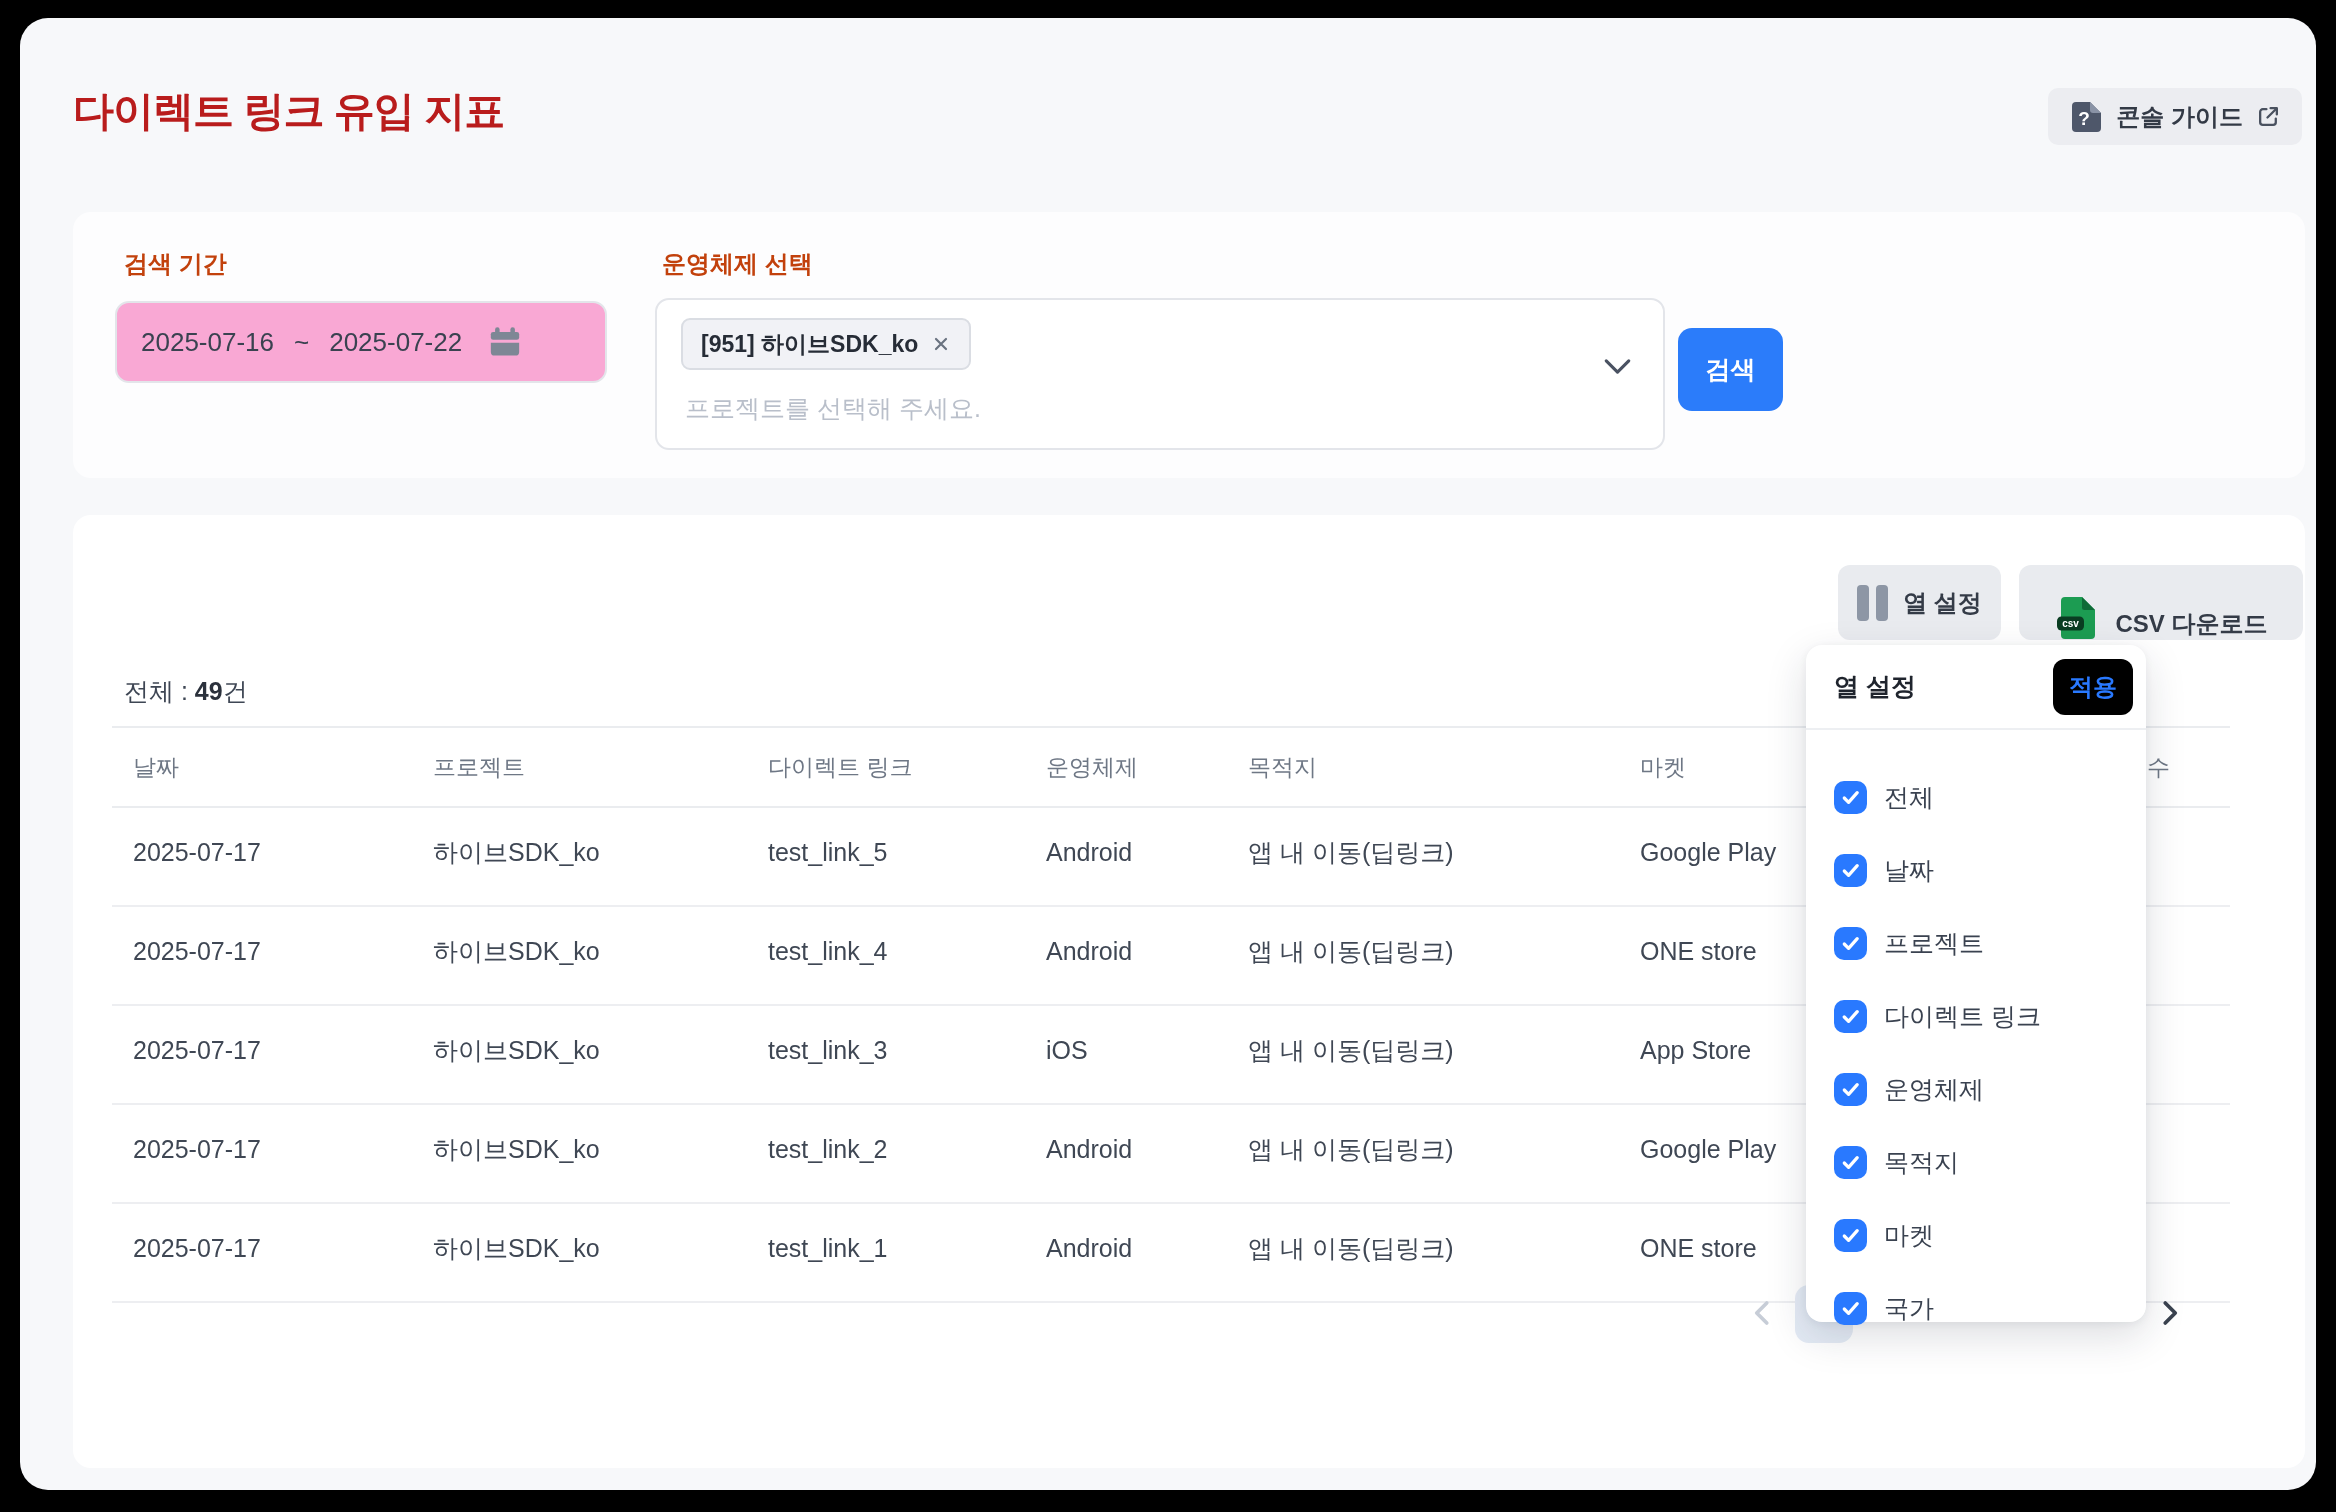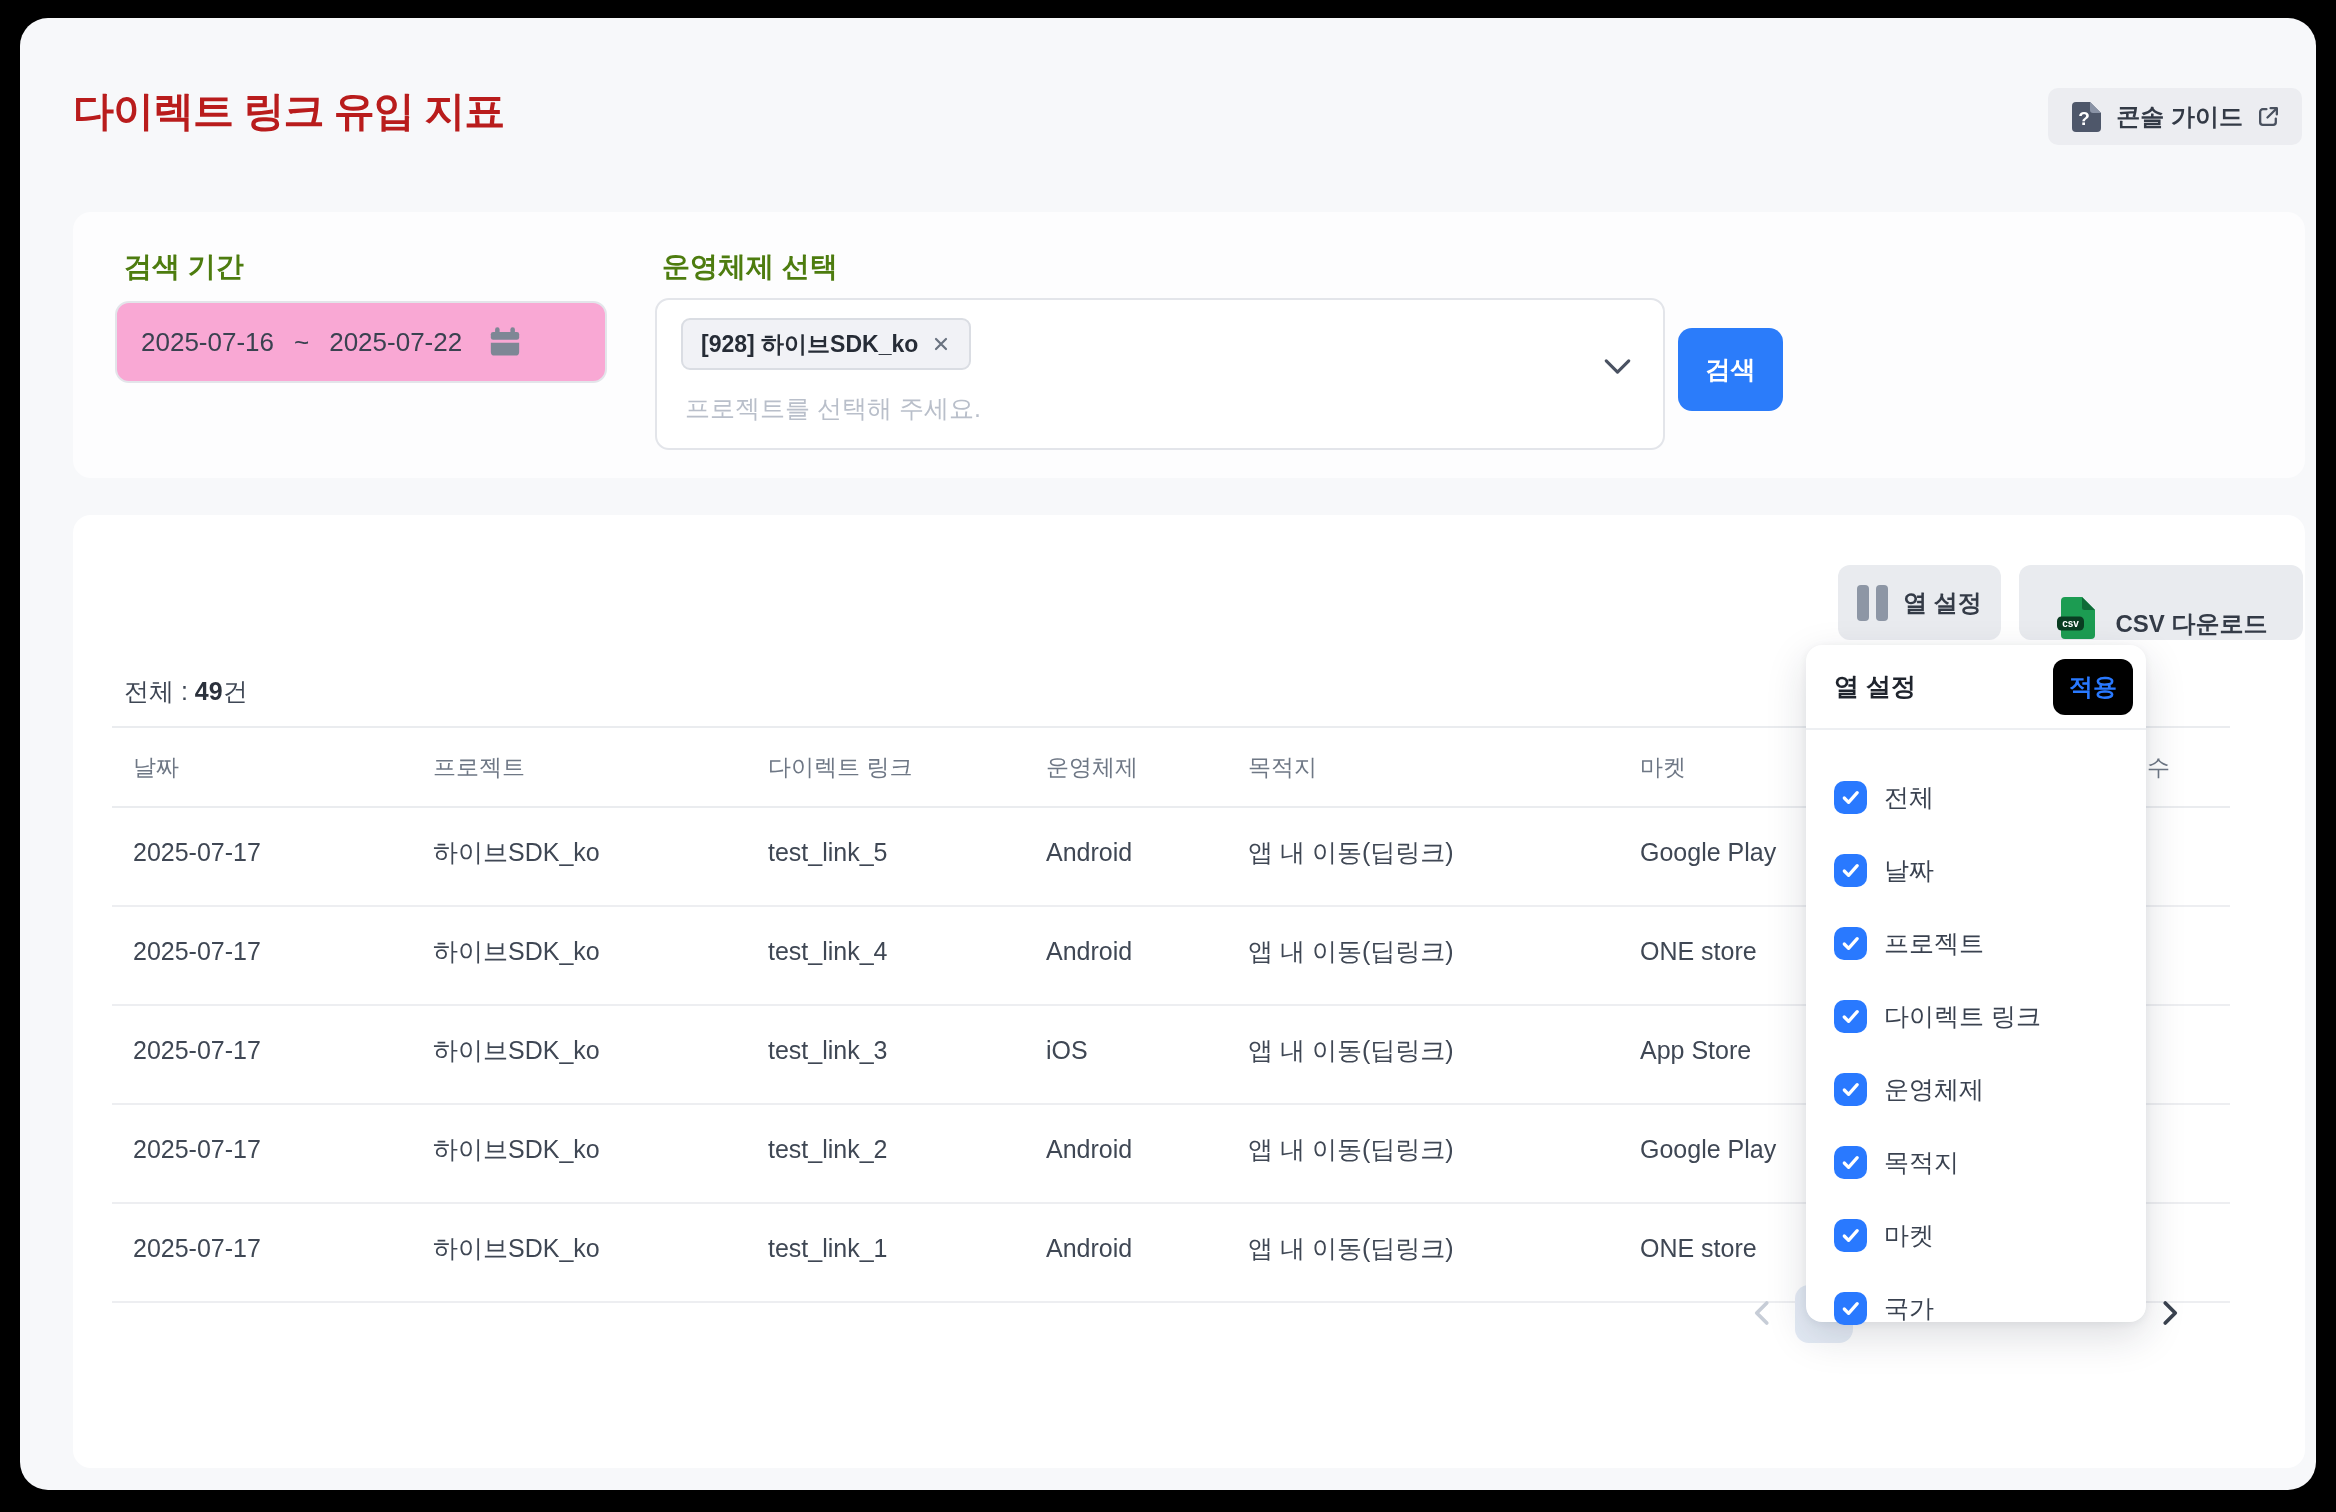--- a/index.html
+++ b/index.html
@@ -8,21 +8,21 @@
 
   
   .page-title{position:absolute;left:53px;top:66px;font-size:41px;font-weight:800;color:#b91c1c;letter-spacing:-1px;}
   .guide-btn{position:absolute;right:14px;top:70px;height:57px;padding:0 21px;border-radius:10px;background:#ECEDF1;display:flex;align-items:center;gap:13px;cursor:pointer;}
   .guide-btn .txt{font-size:24px;font-weight:700;color:#333A46;}
   .guide-icon{width:34px;height:34px;display:block;}
   .extlink-icon{width:25px;height:25px;color:#49515F;display:block;}
 
   
   .filter-card{position:absolute;left:53px;top:194px;width:2232px;height:266px;background:#FDFDFE;border-radius:18px;}
-  .f-label{position:absolute;top:36px;font-size:28px;font-weight:700;color:#4d7c0f;}
+  .f-label{position:absolute;top:36px;font-size:24px;font-weight:700;color:#c2410c;}
   .lbl-period{left:51px;}
   .lbl-project{left:589px;}
   .date-range{position:absolute;left:42px;top:89px;width:492px;height:82px;background:#f9a8d4;border:2px solid #E3E5EA;border-radius:14px;box-sizing:border-box;display:flex;align-items:center;padding:0 24px;gap:20px;cursor:pointer;}
   .date-range .d{font-size:26px;color:#3A4250;}
   .date-range .tilde{font-size:26px;color:#3A4250;}
   .calendar-icon{width:34px;height:34px;color:#7E8795;margin-left:6px;display:block;}
   .proj-select{position:absolute;left:582px;top:86px;width:1010px;height:152px;background:#fff;border:2px solid #E3E5EA;border-radius:14px;box-sizing:border-box;cursor:pointer;}
   .chip{position:absolute;left:24px;top:18px;height:52px;padding:0 18px;background:#F1F2F6;border:2px solid #DADDE3;border-radius:9px;display:flex;align-items:center;gap:13px;box-sizing:border-box;}
   .chip .chip-txt{font-size:23px;font-weight:700;color:#262C36;}
   .chip-close-icon{width:20px;height:20px;color:#6A7380;display:block;cursor:pointer;}
@@ -93,21 +93,21 @@
         <rect x="5" y="1.5" width="3.2" height="6" rx="1.6"></rect>
         <rect x="15.8" y="1.5" width="3.2" height="6" rx="1.6"></rect>
         <rect x="2" y="5" width="20" height="5.4" rx="1.6"></rect>
         <path d="M2 12.6h20v6.4a2.6 2.6 0 0 1-2.6 2.6H4.6A2.6 2.6 0 0 1 2 19z"></path>
       </svg>
     </div>
 
     <div class="f-label lbl-project">운영체제 선택</div>
     <div class="proj-select">
       <div class="chip">
-        <span class="chip-txt">[928] 하이브SDK_ko</span>
+        <span class="chip-txt">[951] 하이브SDK_ko</span>
         <svg class="chip-close-icon" viewBox="0 0 20 20" fill="none" stroke="currentColor" stroke-width="2.2" stroke-linecap="round">
           <path d="M5 5l10 10M15 5L5 15"></path>
         </svg>
       </div>
       <div class="proj-placeholder">프로젝트를 선택해 주세요.</div>
       <svg class="select-chevron" viewBox="0 0 24 14" fill="none" stroke="currentColor" stroke-width="2.8" stroke-linecap="round" stroke-linejoin="round">
         <path d="M2 2l10 10L22 2"></path>
       </svg>
     </div>
 

